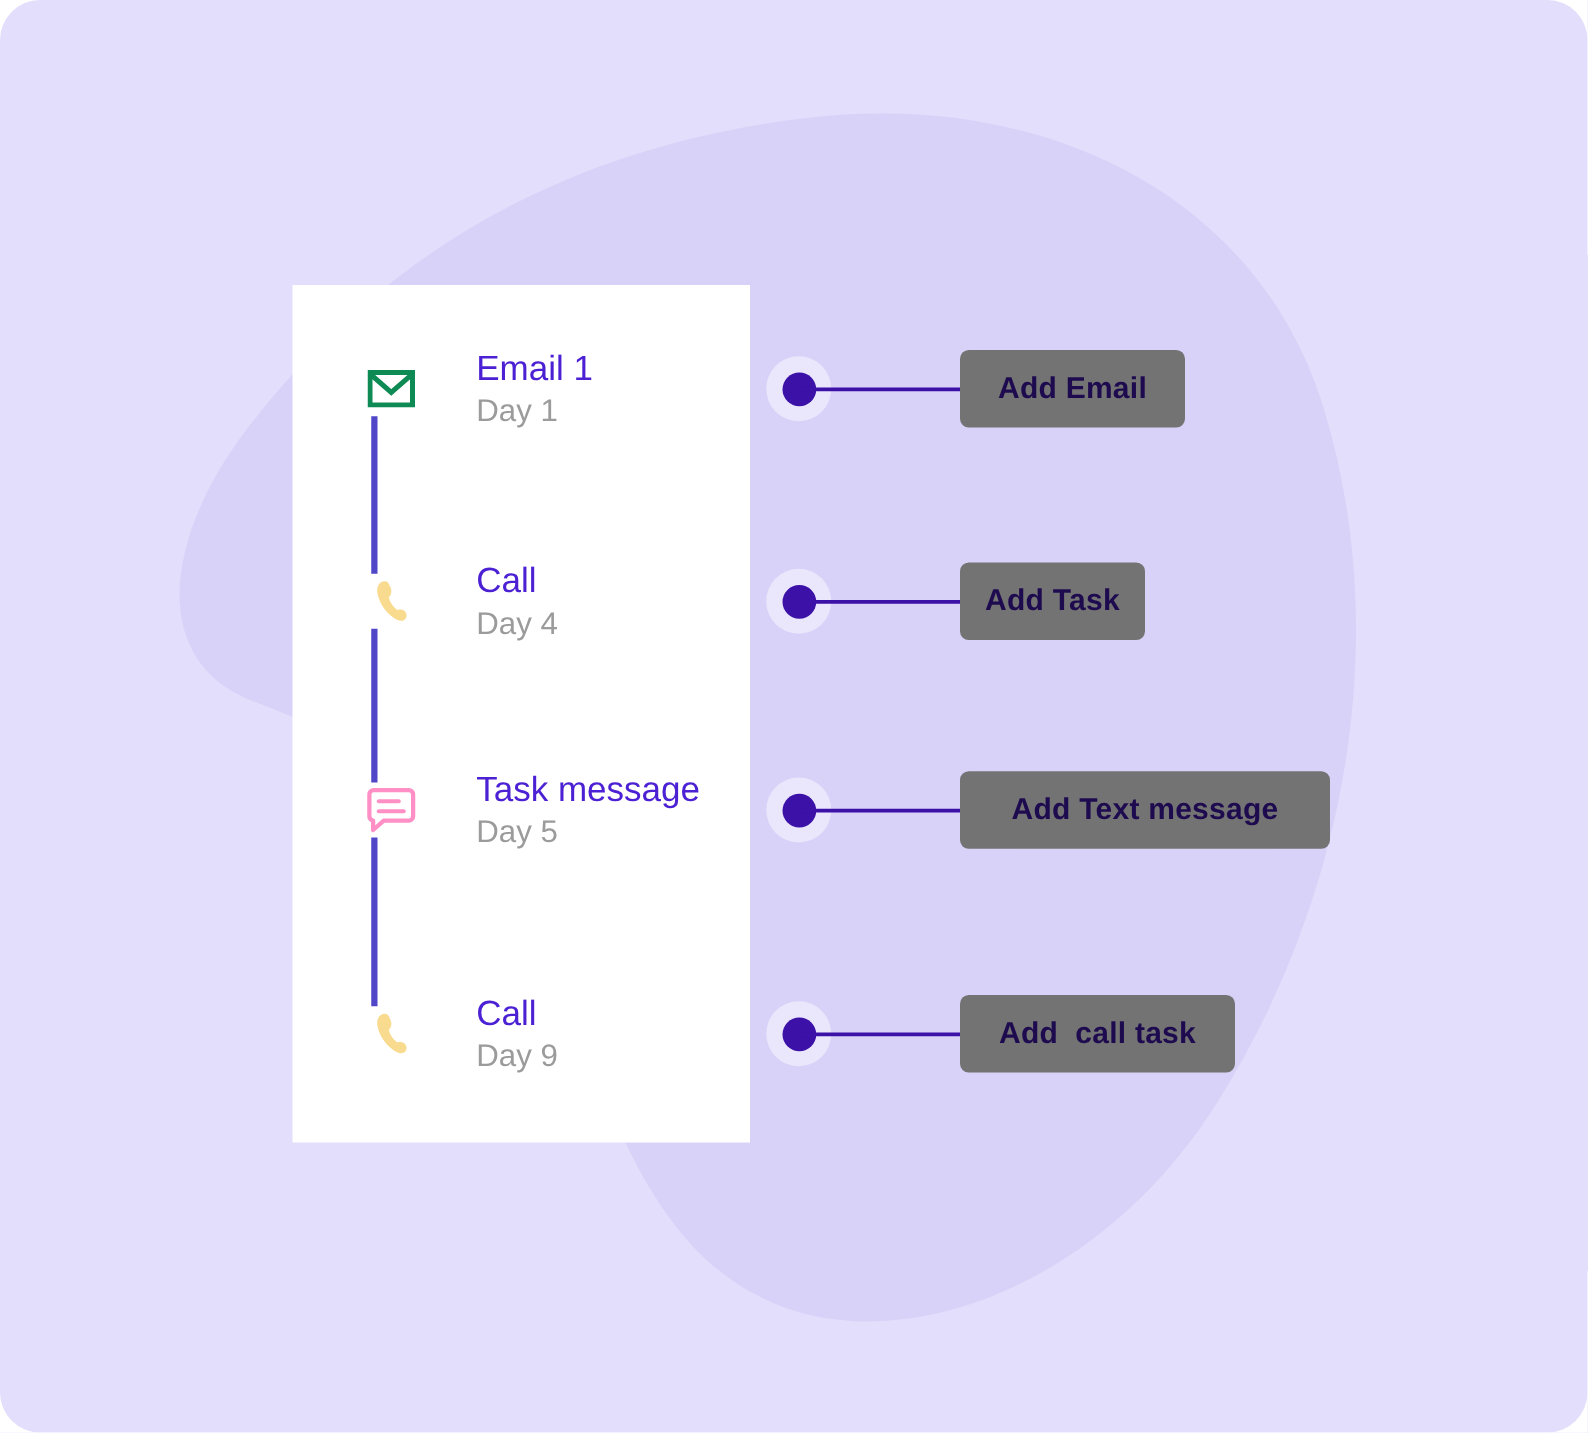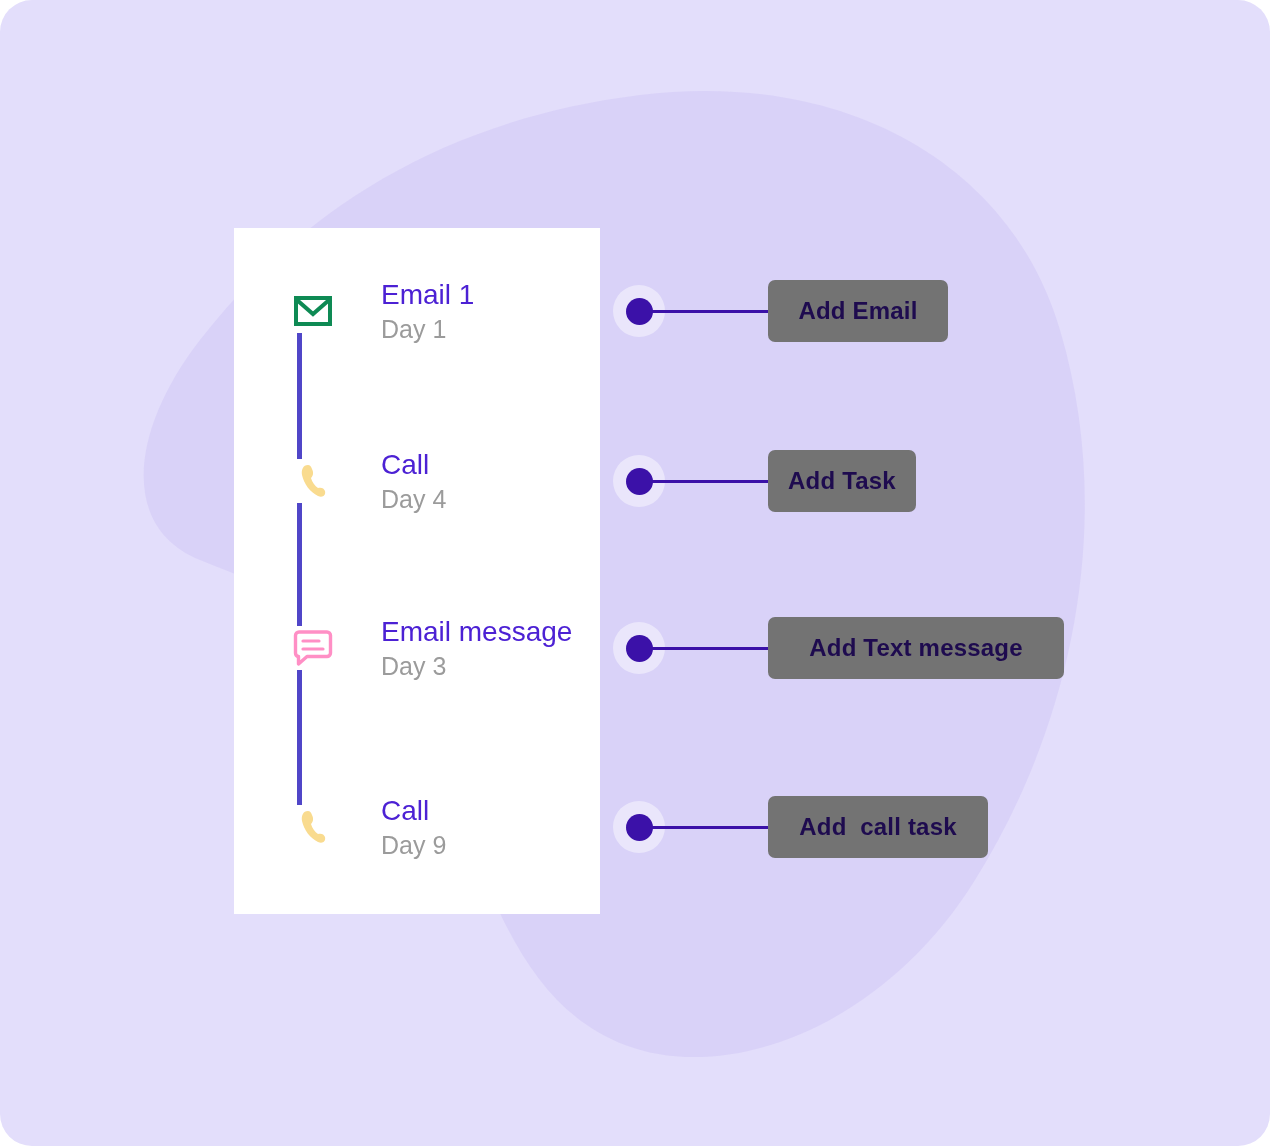--- a/index.html
+++ b/index.html
@@ -218,22 +218,22 @@
 
   <div class="row" id="row-2">
     <span class="row-icon">
       <svg width="40" height="38" viewBox="0 0 40 38" aria-hidden="true">
         <path d="M6 3 H34 A3.5 3.5 0 0 1 37.5 6.5 V24 A3.5 3.5 0 0 1 34 27.5 H14 L5.5 35 V27.5 A3.5 3.5 0 0 1 2.5 24 V6.5 A3.5 3.5 0 0 1 6 3 Z" fill="#ffffff" stroke="#FF8FC5" stroke-width="3.4" stroke-linejoin="round"></path>
         <line x1="10" y1="12" x2="26" y2="12" stroke="#FF8FC5" stroke-width="3.2" stroke-linecap="round"></line>
         <line x1="10" y1="20" x2="30" y2="20" stroke="#FF8FC5" stroke-width="3.2" stroke-linecap="round"></line>
       </svg>
     </span>
     <div class="row-texts">
-      <div class="row-title">Email message</div>
-      <div class="row-day">Day 3</div>
+      <div class="row-title">Task message</div>
+      <div class="row-day">Day 5</div>
     </div>
     <div class="node" style="left:364px;">
       <span class="node-dot"></span>
     </div>
     <div class="connector" style="left:390px;width:154px;"></div>
     <button class="action-btn" style="left:519px;width:296px;">Add Text message</button>
   </div>
 
   <div class="row" id="row-3">
     <span class="row-icon">

